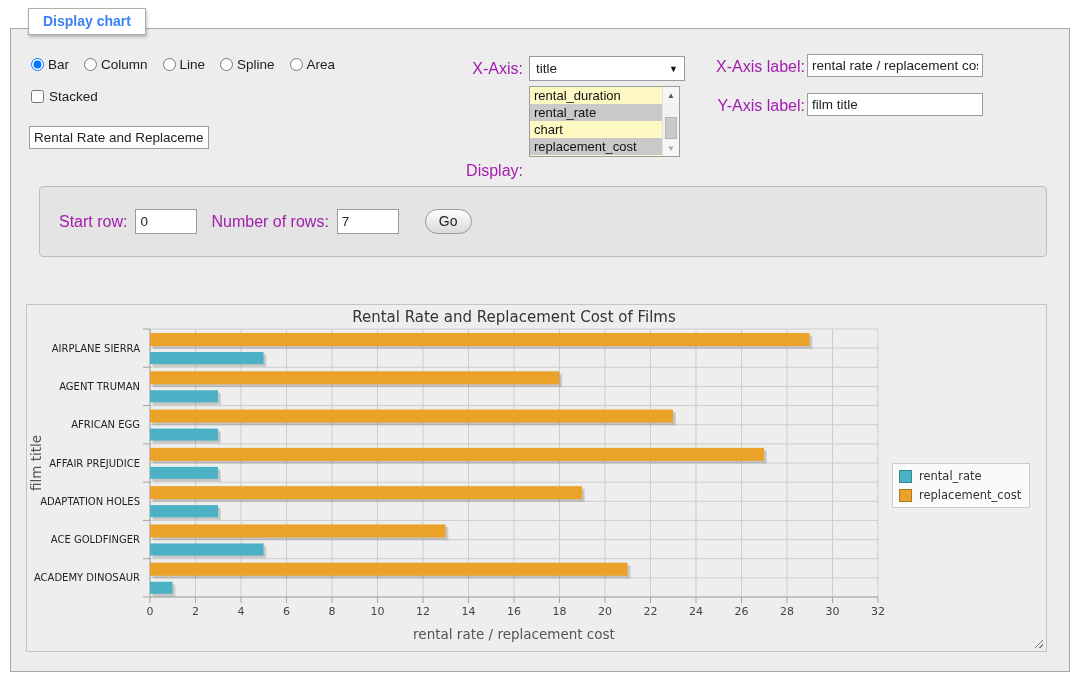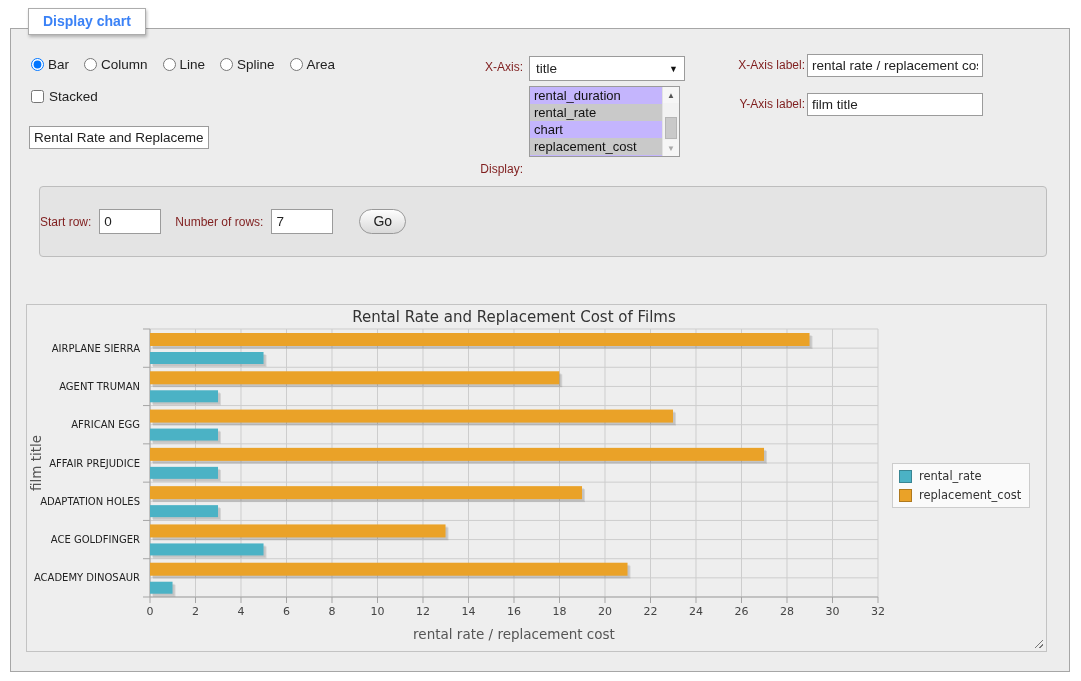--- a/index.html
+++ b/index.html
@@ -5,21 +5,21 @@
   * { box-sizing: border-box; margin: 0; padding: 0; }
   html,body { width: 1081px; height: 681px; background:#fff; font-family:"Liberation Sans", sans-serif; }
 
   .panel { position:absolute; left:10px; top:28px; width:1060px; height:644px;
            background:#ededed; border:1px solid #a6a6a6; }
 
   .tab { position:absolute; left:17px; top:-21px; background:#fff; border:1px solid #adadad;
          padding:4px 14px 5px 14px; font-size:14px; font-weight:bold; color:#3b82f6;
          box-shadow:1px 2px 3px rgba(0,0,0,.25); z-index:2; }
 
-  .lbl { font-size:12px; color:#7f1d1d; }
+  .lbl { font-size:16px; color:#a21caf; }
 
   .radio-group { position:absolute; left:20px; top:28px; display:flex; gap:15px; font-size:13.5px; color:#222; }
   .radio-group label { display:flex; align-items:center; gap:4px; cursor:default; }
 
   .stacked-row { position:absolute; left:20px; top:60px; display:flex; align-items:center; gap:5px; font-size:13.5px; color:#222; }
 
   input[type=text] { border:1px solid #9b9b9b; background:#fff; font-size:13.5px; color:#222;
                      padding:2px 4px; font-family:"Liberation Sans", sans-serif; }
 
   .chart-title-input { position:absolute; left:18px; top:97px; width:180px; height:23px; }
@@ -27,36 +27,36 @@
   .field-label-mid  { position:absolute; left:420px; width:92px; text-align:right; }
   .field-label-right{ position:absolute; left:700px; width:94px; text-align:right; }
 
   .select-wrap { position:absolute; left:518px; top:27px; width:156px; height:25px;border-radius:11px; }
   .select-wrap select { width:100%; height:100%; border:1px solid #9b9b9b; background:#fff;
       font-size:13.5px; color:#222; padding:0 20px 0 6px; appearance:none; -webkit-appearance:none;
       font-family:"Liberation Sans", sans-serif; border-radius:0; }
   .select-arrow { position:absolute; right:7px; top:8px; font-size:9px; color:#111; pointer-events:none; }
 
   .listbox { position:absolute; left:518px; top:57px; width:151px; height:71px;
-             border:1px solid #9b9b9b; background:#c4b5fd; overflow:hidden; }
+             border:1px solid #9b9b9b; background:#fef9c3; overflow:hidden; }
   .listbox .items { position:absolute; left:0; top:0; right:17px; bottom:0; }
   .listbox .opt { font-size:13px; line-height:17px; padding:0 4px; color:#111; white-space:nowrap; }
   .listbox .opt.sel { background:#c9c9c9; }
   .vscroll { position:absolute; right:0; top:0; width:17px; height:100%; background:#f2f2f2; border-left:1px solid #e2e2e2; }
   .vscroll .btn { position:absolute; left:0; width:16px; height:16px; background:#f6f6f6;
                   display:flex; align-items:center; justify-content:center; font-size:8px; }
   .vscroll .up { top:0; color:#555; }
   .vscroll .down { bottom:0; color:#aaa; }
   .vscroll .thumb { position:absolute; left:2px; top:30px; width:12px; height:22px; background:#c9c9c9; border:1px solid #b5b5b5; }
 
   .input-right { position:absolute; left:796px; width:176px; height:23px; }
 
   .rows-panel { position:absolute; left:28px; top:157px; width:1008px; height:71px;
                 background:#e4e4e4; border:1px solid #bdbdbd; border-radius:4px;
-                display:flex; align-items:center; gap:8px; }
+                display:flex; align-items:center; padding-left:19px; gap:8px; }
   .rows-panel input[type=text] { width:62px; height:25px; }
   .go-btn { margin-left:18px; padding:3px 13px 4px 13px; font-size:14px; color:#222;
             border:1px solid #999; border-radius:13px;
             background:linear-gradient(#fefefe,#d9d9d9); font-family:"Liberation Sans", sans-serif; }
 
   .chart-box { position:absolute; left:15px; top:275px; width:1021px; height:348px;
                background:#eee; border:1px solid #c3c3c3; }
   .chart-box svg { position:absolute; left:0; top:0; }
 
   .legend { position:absolute; left:865px; top:158px; background:#fafafa; border:1px solid #ccc;

